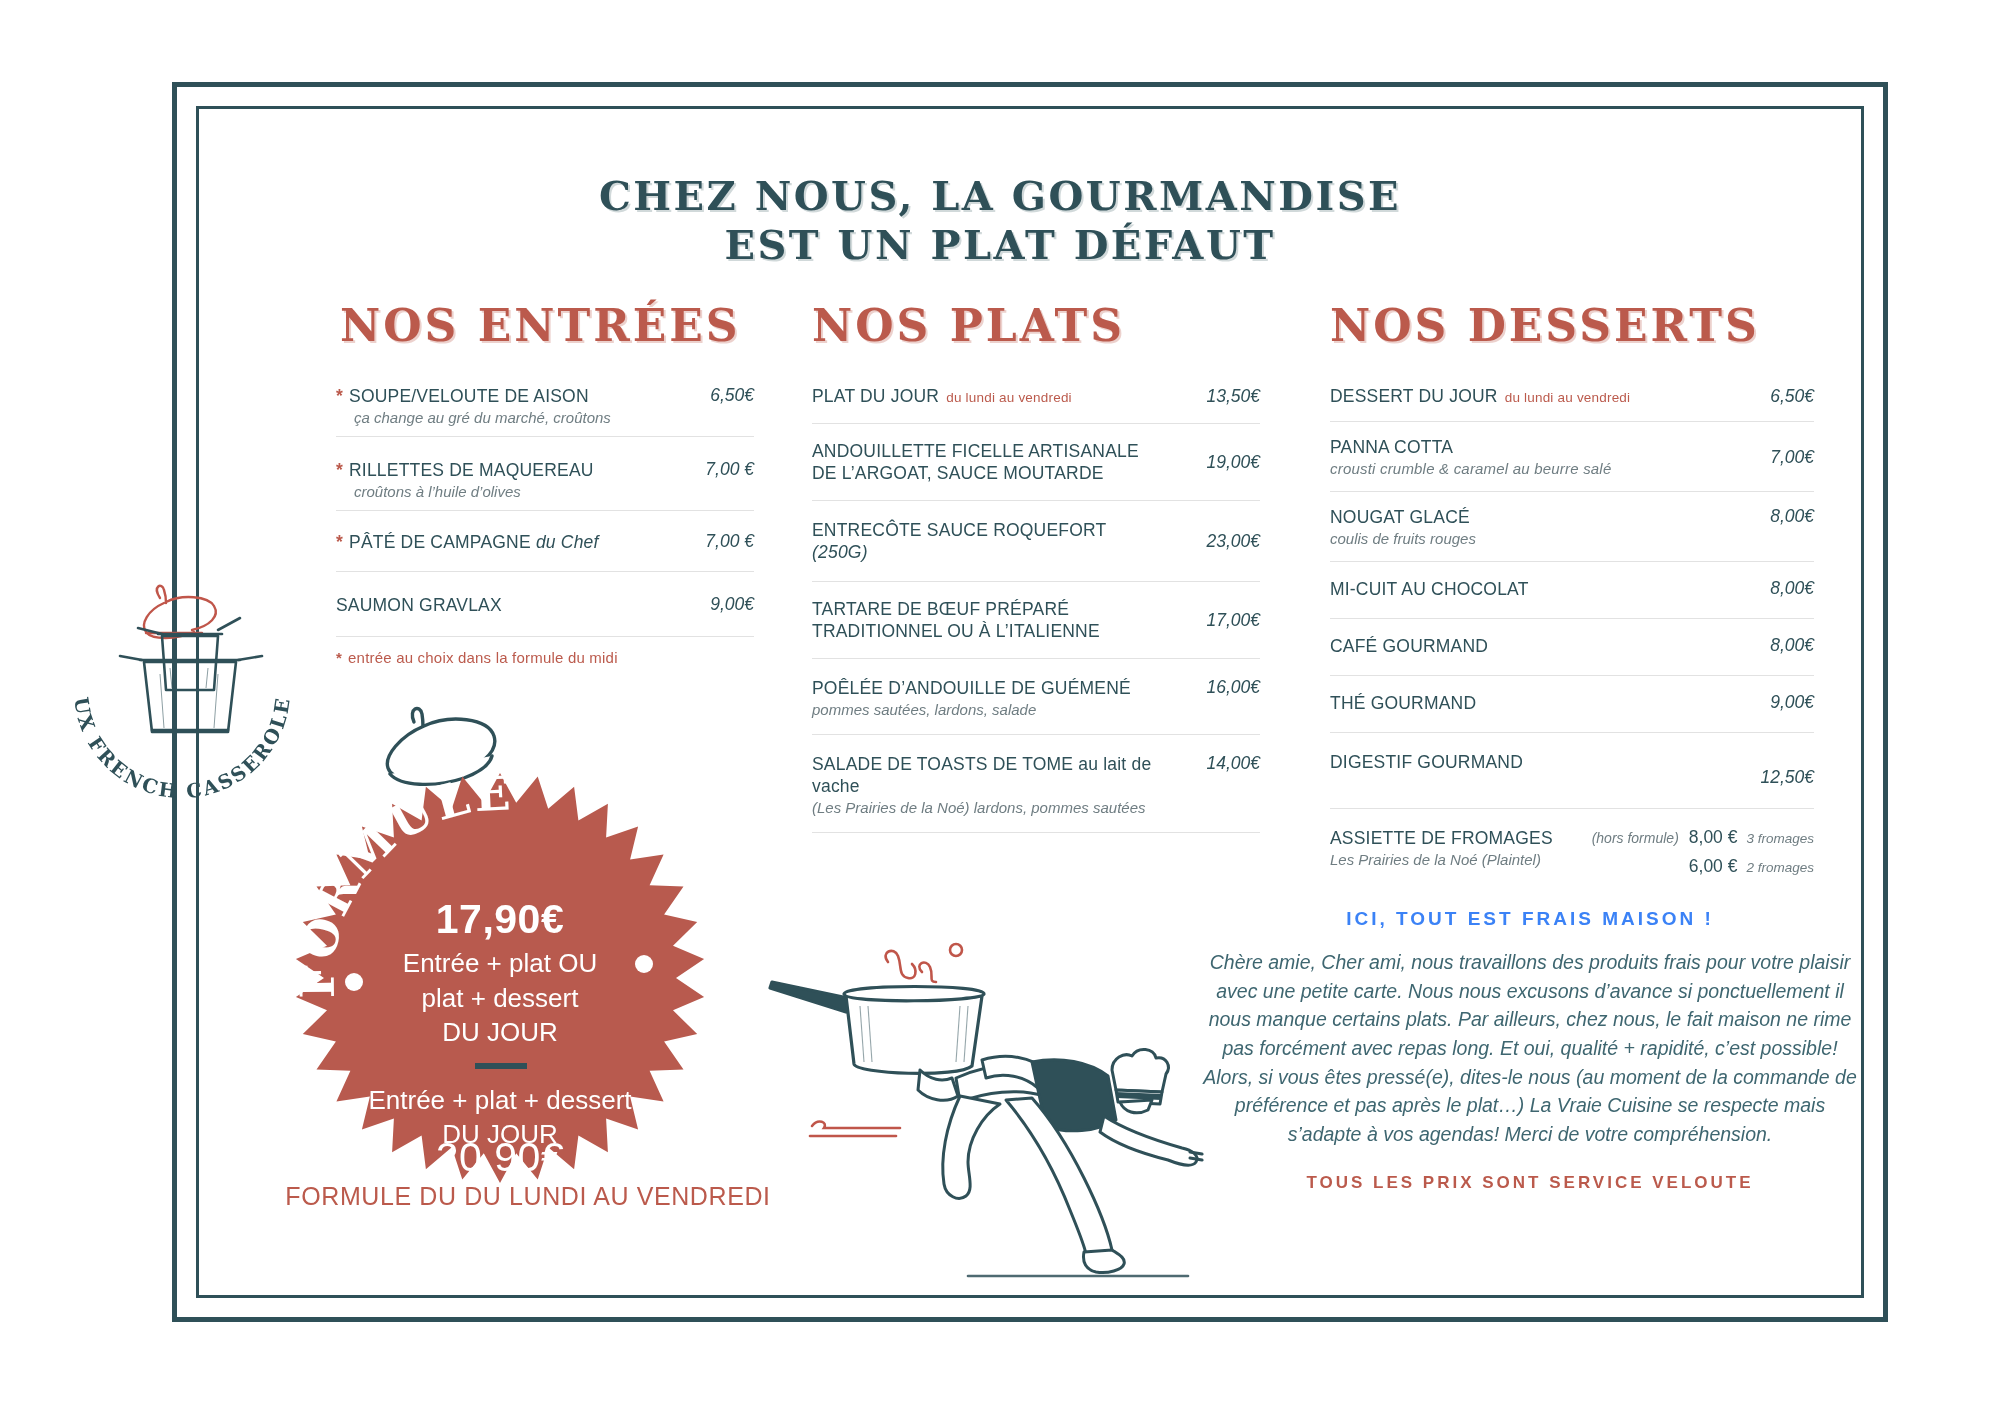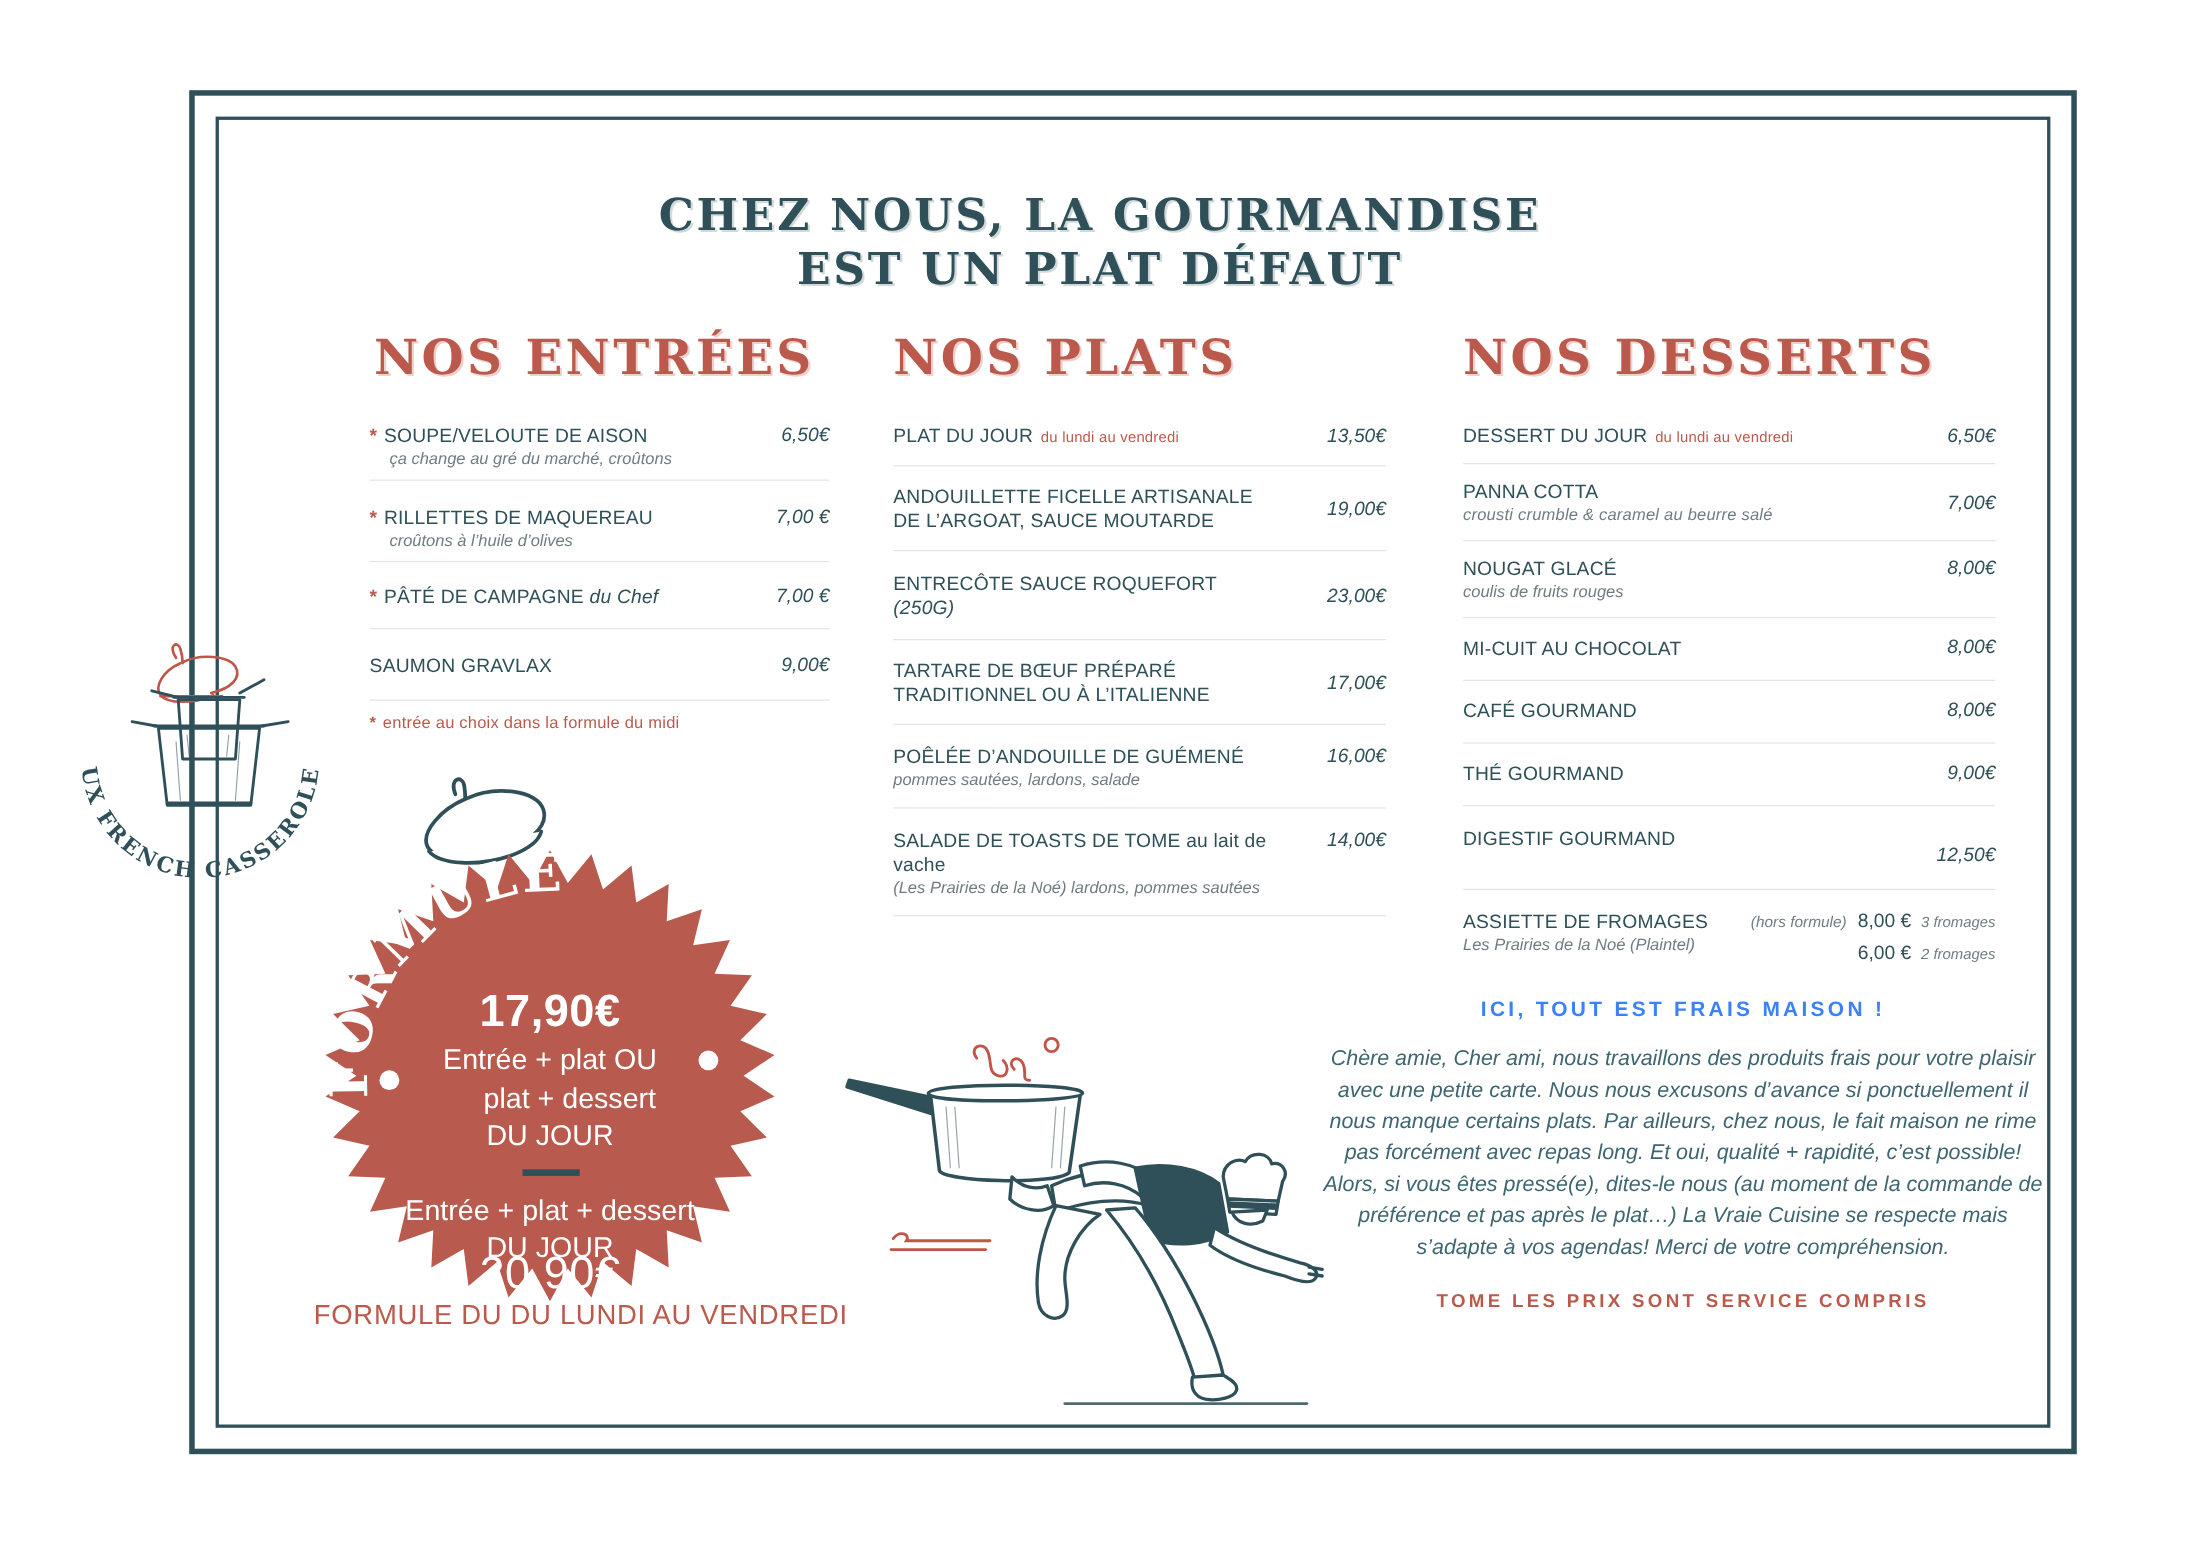--- a/index.html
+++ b/index.html
@@ -103,21 +103,21 @@
   #beret{position:absolute;left:372px;top:700px;width:150px;height:110px;}
 
   
   #burst{position:absolute;left:290px;top:768px;width:420px;height:420px;}
   .burst-text{
     position:absolute;left:290px;top:768px;width:420px;height:420px;
     color:#fff;text-align:center;pointer-events:none;
   }
   .bt-price1{position:absolute;left:0;top:128px;width:420px;font-size:41px;font-weight:bold;letter-spacing:.5px;}
   .bt-l1{position:absolute;left:0;top:180px;width:420px;font-size:26px;}
-  .bt-l2{position:absolute;left:18px;top:215px;width:420px;font-size:26px;}
+  .bt-l2{position:absolute;left:0;top:215px;width:420px;font-size:26px;}
   .bt-l3{position:absolute;left:0;top:249px;width:420px;font-size:26px;}
   .bt-div{position:absolute;left:185px;top:295px;width:52px;height:6px;background:#2f5058;}
   .bt-l4{position:absolute;left:0;top:317px;width:420px;font-size:26px;}
   .bt-l5{position:absolute;left:0;top:351px;width:420px;font-size:26px;}
   .bt-price2{position:absolute;left:0;top:366px;width:420px;font-size:41px;font-weight:normal;letter-spacing:.5px;}
 
   .formule-foot{
     position:absolute;left:248px;top:1182px;width:560px;text-align:center;
     font-size:25px;color:#bb5a4c;letter-spacing:.6px;
   }
@@ -477,16 +477,16 @@
 
       <path d="M 324 332 C 322 342 326 350 336 352 C 348 354 362 350 364 344 C 366 338 358 334 352 330 Z"></path>
     </g>
 
     <path d="M 208 356 L 428 356" stroke="#2f5058" stroke-width="2.6" stroke-linecap="round" fill="none" opacity="0.85"></path>
   </svg>
 
   <div id="msg">
     <div class="msg-title">ICI, TOUT EST FRAIS MAISON !</div>
     <div class="msg-body">Chère amie, Cher ami, nous travaillons des produits frais pour votre plaisir avec une petite carte. Nous nous excusons d’avance si ponctuellement il nous manque certains plats. Par ailleurs, chez nous, le fait maison ne rime pas forcément avec repas long. Et oui, qualité + rapidité, c’est possible! Alors, si vous êtes pressé(e), dites-le nous (au moment de la commande de préférence et pas après le plat…) La Vraie Cuisine se respecte mais s’adapte à vos agendas! Merci de votre compréhension.</div>
-    <div class="msg-foot">TOME LES PRIX SONT SERVICE COMPRIS</div>
+    <div class="msg-foot">TOUS LES PRIX SONT SERVICE VELOUTE</div>
   </div>
 
 </div>
 
 </body></html>

